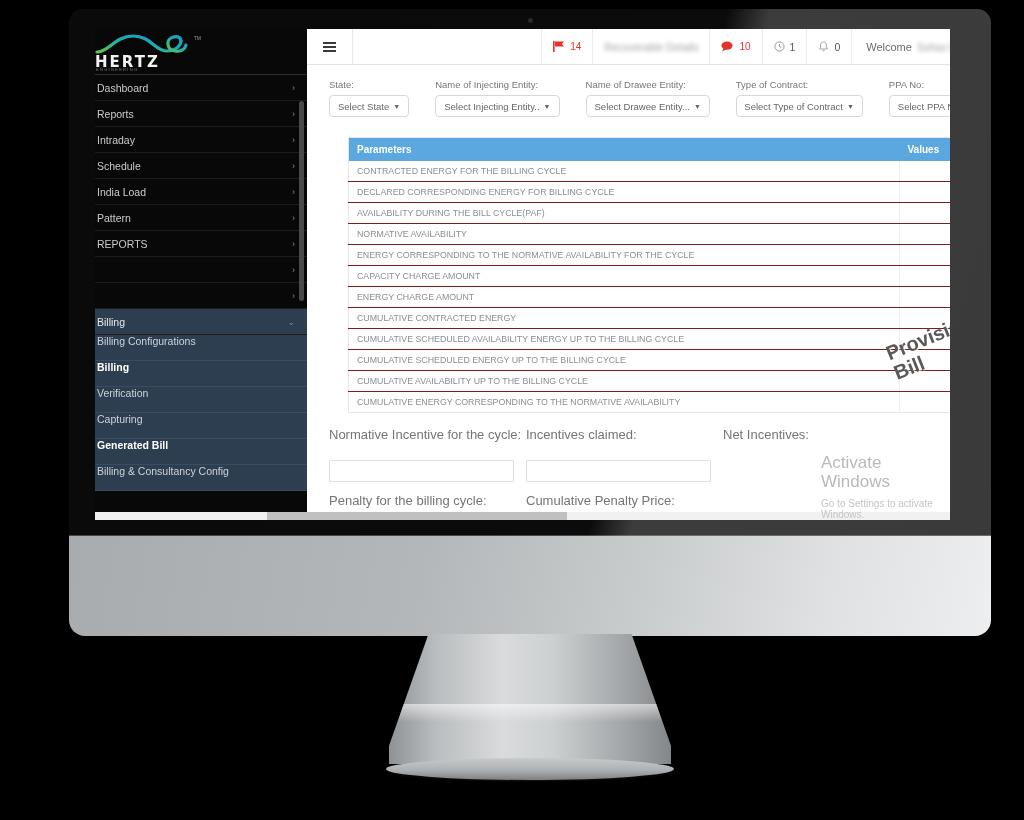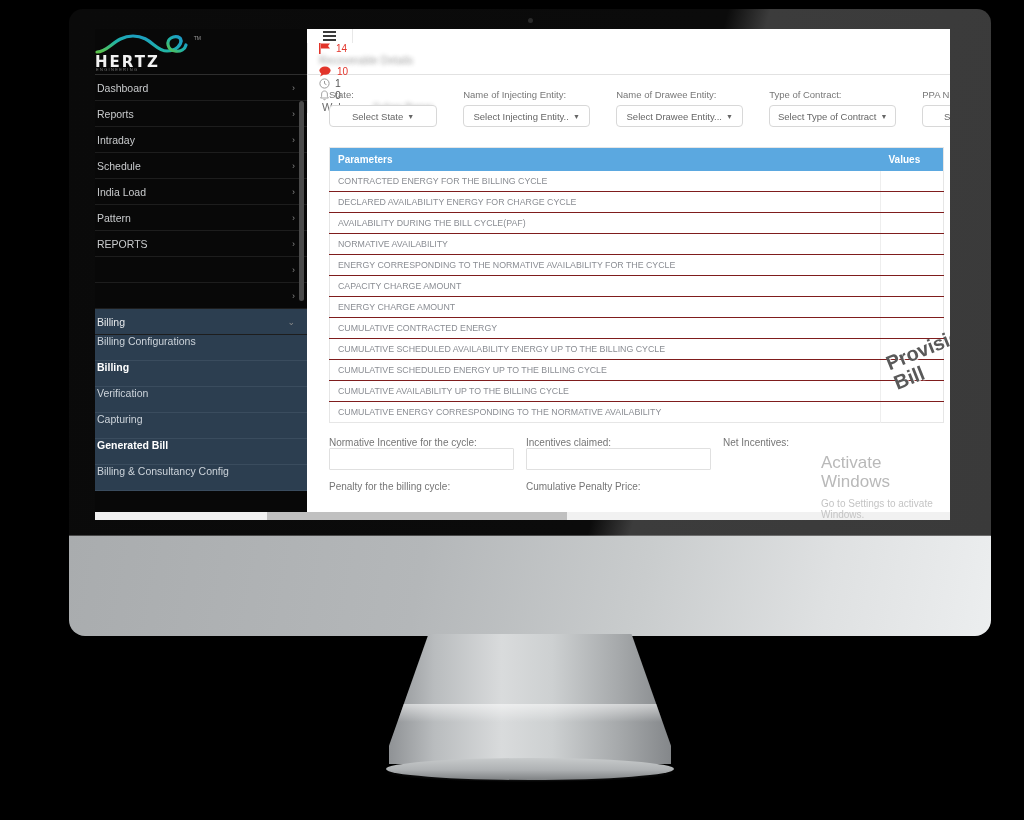--- a/index.html
+++ b/index.html
@@ -104,22 +104,22 @@
     background: #2c3e50; color: #ccd3da; font-size: 10.5px;
     border-bottom: 1px solid #3a4c5e;
     white-space: nowrap; overflow: hidden;
   }
   .nav-sub.bold { color: #fff; font-weight: 700; }
   .sidebar-tail { background: #080808; height: 40px; }
 
   .content { position: absolute; left: 240px; top: 0; width: 680px; height: 491px; background: #fff; }
 
   .topbar {
-    height: 46px; background: #fff; border-bottom: 1px solid #e2e2e2;
-    display: flex; align-items: stretch; flex-direction: column;
+    height: 36px; background: #fff; border-bottom: 1px solid #e2e2e2;
+    display: flex; align-items: stretch;
   }
   .ham {
     width: 46px; display: flex; align-items: center; justify-content: center;
     border-right: 1px solid #e8e8e8; cursor: pointer;
   }
   .ham span { display:block; width: 13px; height: 2px; background: #3a3a3a; margin: 2px 0; }
   .topbar-spacer { flex: 1; }
   .tb-cell {
     display: flex; align-items: center; gap: 5px;
     padding: 0 11px; border-left: 1px solid #ececec;
@@ -137,46 +137,46 @@
   .panel { padding: 14px 18px 0 22px; position: relative; }
 
   .filters { display: flex; gap: 26px; }
   .filter { width: 127px; }
   .filter .lbl {
     font-size: 9.5px; color: #777; margin-bottom: 5px; white-space: nowrap;
     overflow: hidden; text-overflow: clip;
   }
   .sel {
     height: 22px; border: 1px solid #d8d8d8; border-radius: 4px;
-    display: flex; align-items: center; justify-content: center;
-    padding: 0 22px; font-size: 9.5px; color: #666; background: #fff;
+    display: flex; align-items: center; justify-content: flex-end;
+    padding: 0 8px; font-size: 9.5px; color: #666; background: #fff;
     white-space: nowrap; overflow: hidden; cursor: pointer;
   }
   .sel .arr { font-size: 7px; color: #666; margin-left: 4px; }
 
   .tbl {
-    margin-top: 20px; 
+    margin-top: 20px; margin-left: 19px;
     width: 615px; border: 1px solid #e6e6e6; border-collapse: collapse;
   }
   .tbl th {
     background: #5ba8e0; color: #fff; font-size: 10px; font-weight: 700;
     text-align: left; padding: 6px 8px; border: none;
   }
   .tbl th.vals { width: 63px; }
   .tbl td {
     font-size: 8.8px; color: #8a8d93; padding: 5px 8px;
     border-bottom: 1px solid #7f1d1d; border-right: 1px solid #eeeeee;
     white-space: nowrap;
   }
   .tbl td.vcell { border-right: none; }
   .tbl tr:last-child td { border-bottom: none; }
 
   .fields { margin-top: 14px; display: flex; flex-wrap: wrap; }
   .fld { width: 197px; margin-bottom: 11px; position: relative; }
-  .fld .lbl { font-size: 10px; color: #757575; margin-bottom: 0; white-space: nowrap; }
+  .fld .lbl { font-size: 13px; color: #757575; margin-bottom: 18px; white-space: nowrap; }
   .fld input {
     width: 185px; height: 22px; border: 1px solid #e0e0e0; border-radius: 1px;
     background: #fff; font-size: 10px; padding: 0 6px; color: #444;
     font-family: "Liberation Sans", sans-serif;
   }
 
   .watermark-bill {
     position: absolute; right: -8px; top: 258px;
     transform: rotate(-22deg); transform-origin: center;
     font-size: 20px; font-weight: 700; color: #595959;
@@ -396,21 +396,21 @@
                 <th>Parameters</th>
                 <th class="vals">Values</th>
               </tr>
             </thead>
             <tbody>
               <tr>
                   <td>CONTRACTED ENERGY FOR THE BILLING CYCLE</td>
                   <td class="vcell"></td>
                 </tr>
               <tr>
-                  <td>DECLARED AVAILABILITY ENERGY FOR CHARGE CYCLE</td>
+                  <td>DECLARED CORRESPONDING ENERGY FOR BILLING CYCLE</td>
                   <td class="vcell"></td>
                 </tr>
               <tr>
                   <td>AVAILABILITY DURING THE BILL CYCLE(PAF)</td>
                   <td class="vcell"></td>
                 </tr>
               <tr>
                   <td>NORMATIVE AVAILABILITY</td>
                   <td class="vcell"></td>
                 </tr>

